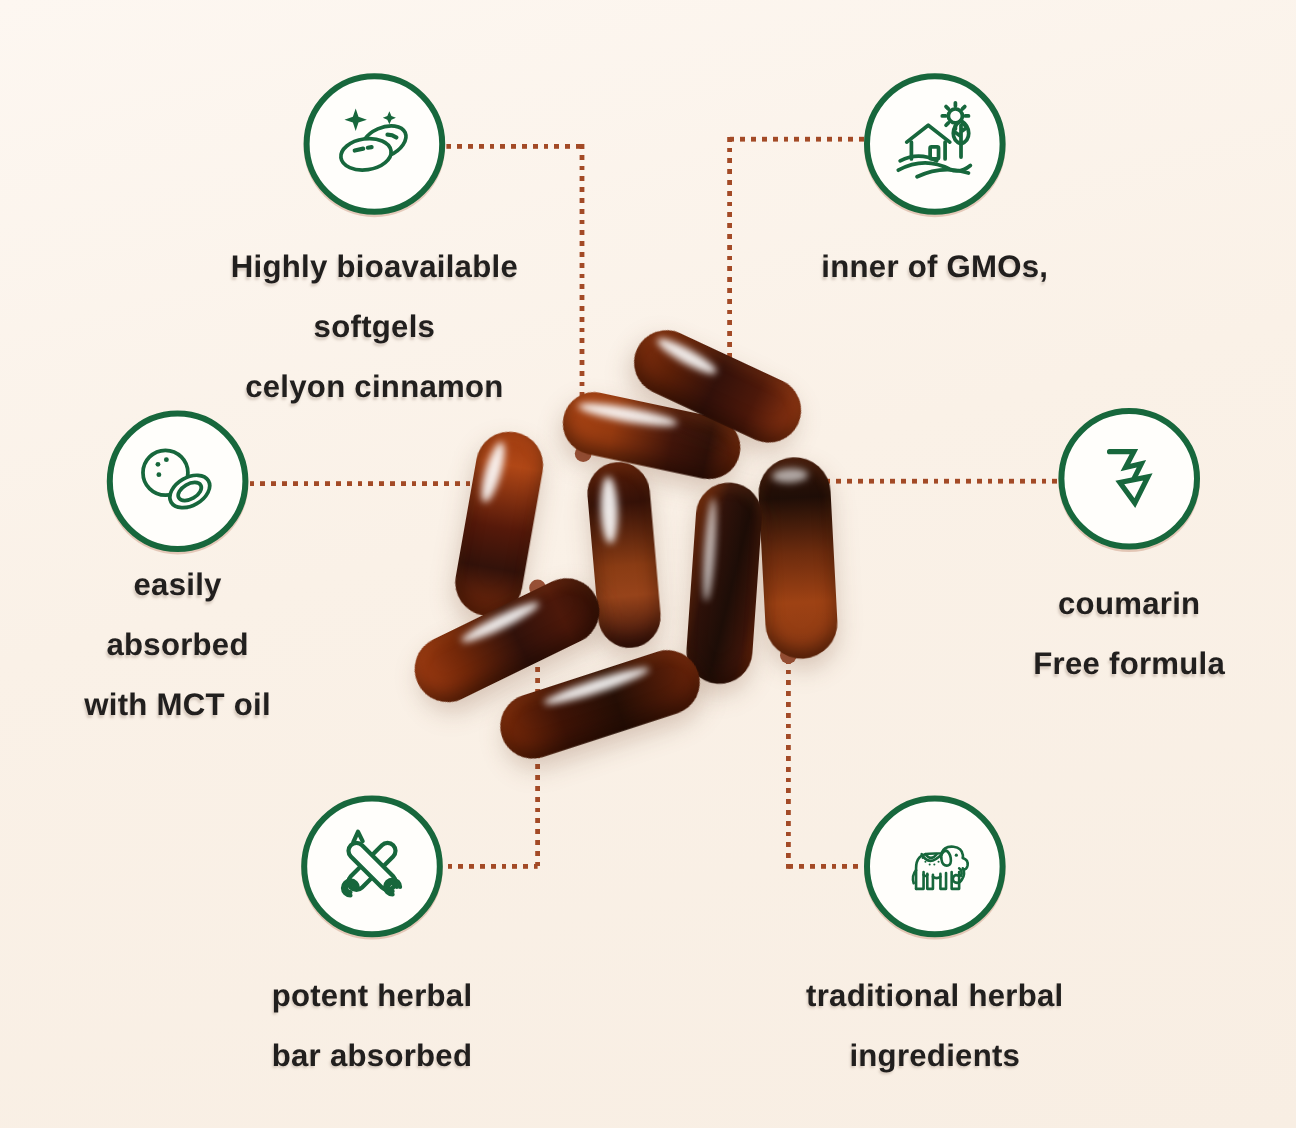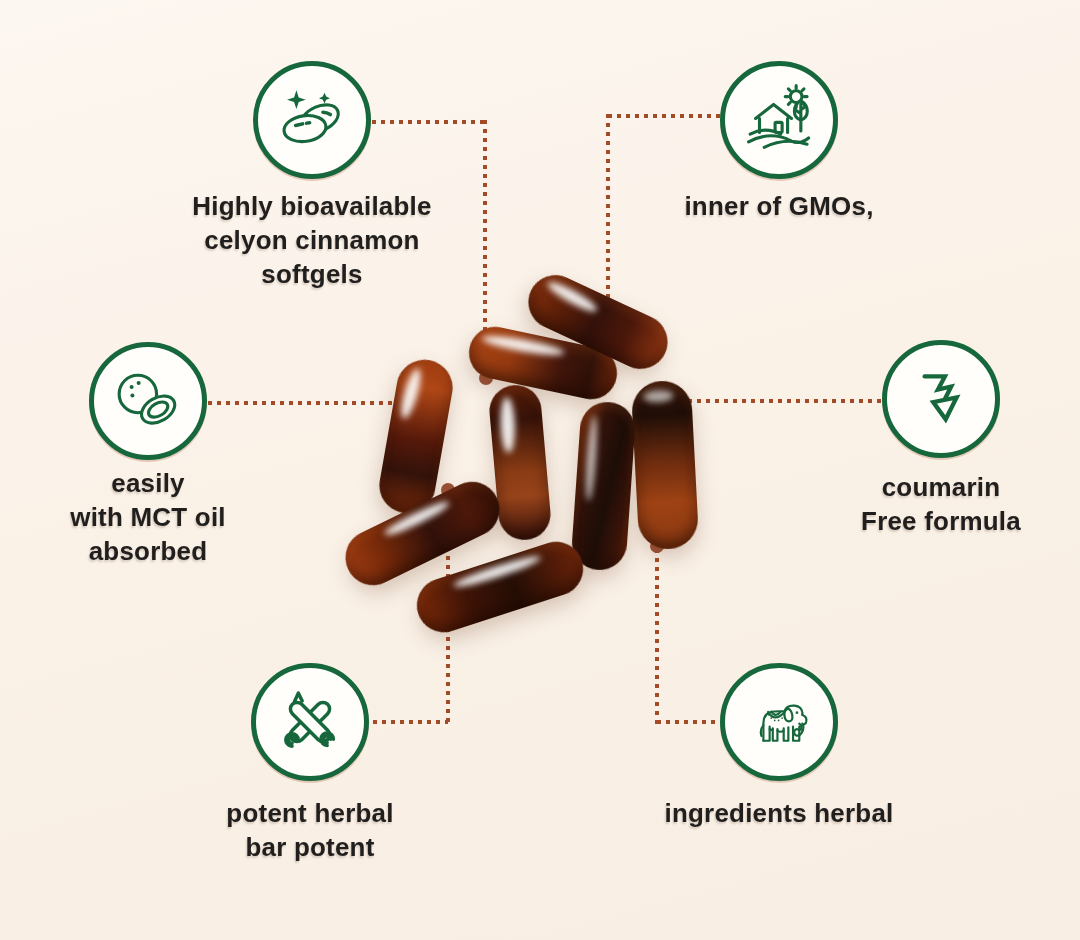--- a/index.html
+++ b/index.html
@@ -36,26 +36,26 @@
 
   .label{
     position:absolute;
     color:var(--text);
     font-weight:700;
     font-size:26px;line-height:34px;
     text-align:center;
     letter-spacing:.2px;
     text-shadow:-1px 2px 2px rgba(120,95,80,.25);
   }
-  .label span{display:block;}
+  .label span{display:block;margin-top:16px;}
 
   
   .ic-tl{left:253px;top:61px;}  .tx-tl{left:152px;top:189px;width:320px;}
   .ic-tr{left:720px;top:61px;}  .tx-tr{left:619px;top:189px;width:320px;}
-  .ic-ml{left:89px; top:342px;} .tx-ml{left:8px;  top:466px;width:280px;}
+  .ic-ml{left:89px; top:342px;} .tx-ml{left:8px;  top:454px;width:280px;}
   .ic-mr{left:882px;top:340px;} .tx-mr{left:781px;top:470px;width:320px;}
   .ic-bl{left:251px;top:663px;} .tx-bl{left:150px;top:796px;width:320px;}
   .ic-br{left:720px;top:663px;} .tx-br{left:619px;top:796px;width:320px;}
 
   
   .dl-h{position:absolute;height:4px;
     background:repeating-linear-gradient(90deg,var(--line-rust) 0 4px,transparent 4px 9px);}
   .dl-v{position:absolute;width:4px;
     background:repeating-linear-gradient(180deg,var(--line-rust) 0 4px,transparent 4px 9px);}
   .enddot{position:absolute;width:14px;height:14px;border-radius:50%;background:var(--dot-rust);}
@@ -157,22 +157,22 @@
       <path d="M64,40 Q69,40 73.5,43" stroke-width="4.5"></path>
       <ellipse cx="41" cy="61" rx="27" ry="16.5" transform="rotate(-8 41 61)" fill="#fffefb"></ellipse>
       <path d="M29,57 L38,55" stroke-width="4.5"></path>
       <path d="M43,54 L47,53.4" stroke-width="4.5"></path>
       <path d="M30,12 L33,21 L42,24 L33,27 L30,36 L27,27 L18,24 L27,21 Z" fill="currentColor" stroke="none"></path>
       <path d="M66,15 L68.2,20 L73,22 L68.2,24 L66,29 L63.8,24 L59,22 L63.8,20 Z" fill="currentColor" stroke="none"></path>
     </svg>
   </div>
   <div class="label tx-tl">
     <span>Highly bioavailable</span>
+    <span>softgels</span>
     <span>celyon cinnamon</span>
-    <span>softgels</span>
   </div>
 
   <div class="icon-circle ic-tr">
     <svg viewBox="0 0 100 100" fill="none" stroke="currentColor" stroke-width="4" stroke-linecap="round" stroke-linejoin="round">
       <circle cx="72" cy="20" r="7.5"></circle>
       <path d="M72,6 V9.5 M72,30.5 V34 M58,20 H61.5 M82.5,20 H86 M62,10 l2.5,2.5 M79.5,27.5 L82,30 M62,30 l2.5,-2.5 M79.5,12.5 L82,10"></path>
       <path d="M20,48 L43,30 L66,48"></path>
       <path d="M25,48 V66 M61,48 V66"></path>
       <rect x="45" y="53" width="9" height="13" rx="1.5"></rect>
       <path d="M78,64 V48"></path>
@@ -194,22 +194,22 @@
       <circle cx="38" cy="27" r="2.6" fill="currentColor" stroke="none"></circle>
       <circle cx="30" cy="43" r="2.6" fill="currentColor" stroke="none"></circle>
       <g transform="rotate(-30 63 61)">
         <ellipse cx="63" cy="61" rx="23" ry="15" fill="#fffefb"></ellipse>
         <ellipse cx="63" cy="61" rx="13.5" ry="8"></ellipse>
       </g>
     </svg>
   </div>
   <div class="label tx-ml">
     <span>easily</span>
+    <span>absorbed</span>
     <span>with MCT oil</span>
-    <span>absorbed</span>
   </div>
 
   <div class="icon-circle ic-mr">
     <svg viewBox="0 0 100 100" fill="none" stroke="currentColor" stroke-width="5.5" stroke-linecap="round" stroke-linejoin="miter">
       <path d="M29,21 L55,21 L46,38 L63,34 L52,56"></path>
       <path d="M40,54 L56,76 L70,48 Z" fill="#fffefb"></path>
     </svg>
   </div>
   <div class="label tx-mr">
     <span>coumarin</span>
@@ -224,21 +224,21 @@
       <path d="M27,81 a8,8 0 1,1 8,-8"></path>
       <path d="M27,77.5 a4.5,4.5 0 1,1 4.5,-4.5"></path>
       <circle cx="27" cy="73" r="1.6" fill="currentColor" stroke="none"></circle>
       <path d="M72,80 a8,8 0 1,1 8,-8"></path>
       <path d="M72,76.5 a4.5,4.5 0 1,1 4.5,-4.5"></path>
       <circle cx="72" cy="72" r="1.6" fill="currentColor" stroke="none"></circle>
     </svg>
   </div>
   <div class="label tx-bl">
     <span>potent herbal</span>
-    <span>bar potent</span>
+    <span>bar absorbed</span>
   </div>
 
   <div class="icon-circle ic-br">
     <svg viewBox="0 0 100 100" fill="none" stroke="currentColor" stroke-width="2.8" stroke-linecap="round" stroke-linejoin="round">
       <path d="M30,74 L30,52 Q30,37 44,36.5 L57,36 Q60,28 70,29 Q79,30 80,38 L80,41"></path>
       <path d="M30,54 Q25,60 27.5,68"></path>
       <path d="M80,41 Q86,43 85,49 Q84,54 80,53"></path>
       <path d="M80,52 Q83,58 79,64 Q76,69 71.5,67 Q68,65 70,61 Q72,58 75,60"></path>
       <path d="M76,52 Q80,55 78,60"></path>
       <path d="M62,33 Q56,35 57,42 Q58,50 64,49 Q68,48 67,41 Q66,35 62,33 Z"></path>
@@ -253,16 +253,17 @@
       <path d="M40,36.8 Q45.5,45 52,37"></path>
       <circle cx="37" cy="41" r="1.1" fill="currentColor" stroke="none"></circle>
       <circle cx="40" cy="45" r="1.1" fill="currentColor" stroke="none"></circle>
       <circle cx="44.5" cy="48" r="1.1" fill="currentColor" stroke="none"></circle>
       <circle cx="49.5" cy="48" r="1.1" fill="currentColor" stroke="none"></circle>
       <circle cx="54" cy="45" r="1.1" fill="currentColor" stroke="none"></circle>
       <circle cx="57" cy="41" r="1.1" fill="currentColor" stroke="none"></circle>
     </svg>
   </div>
   <div class="label tx-br">
-    <span>ingredients herbal</span>
+    <span>traditional herbal</span>
+    <span>ingredients</span>
   </div>
 
 </div>
 
 </body></html>

